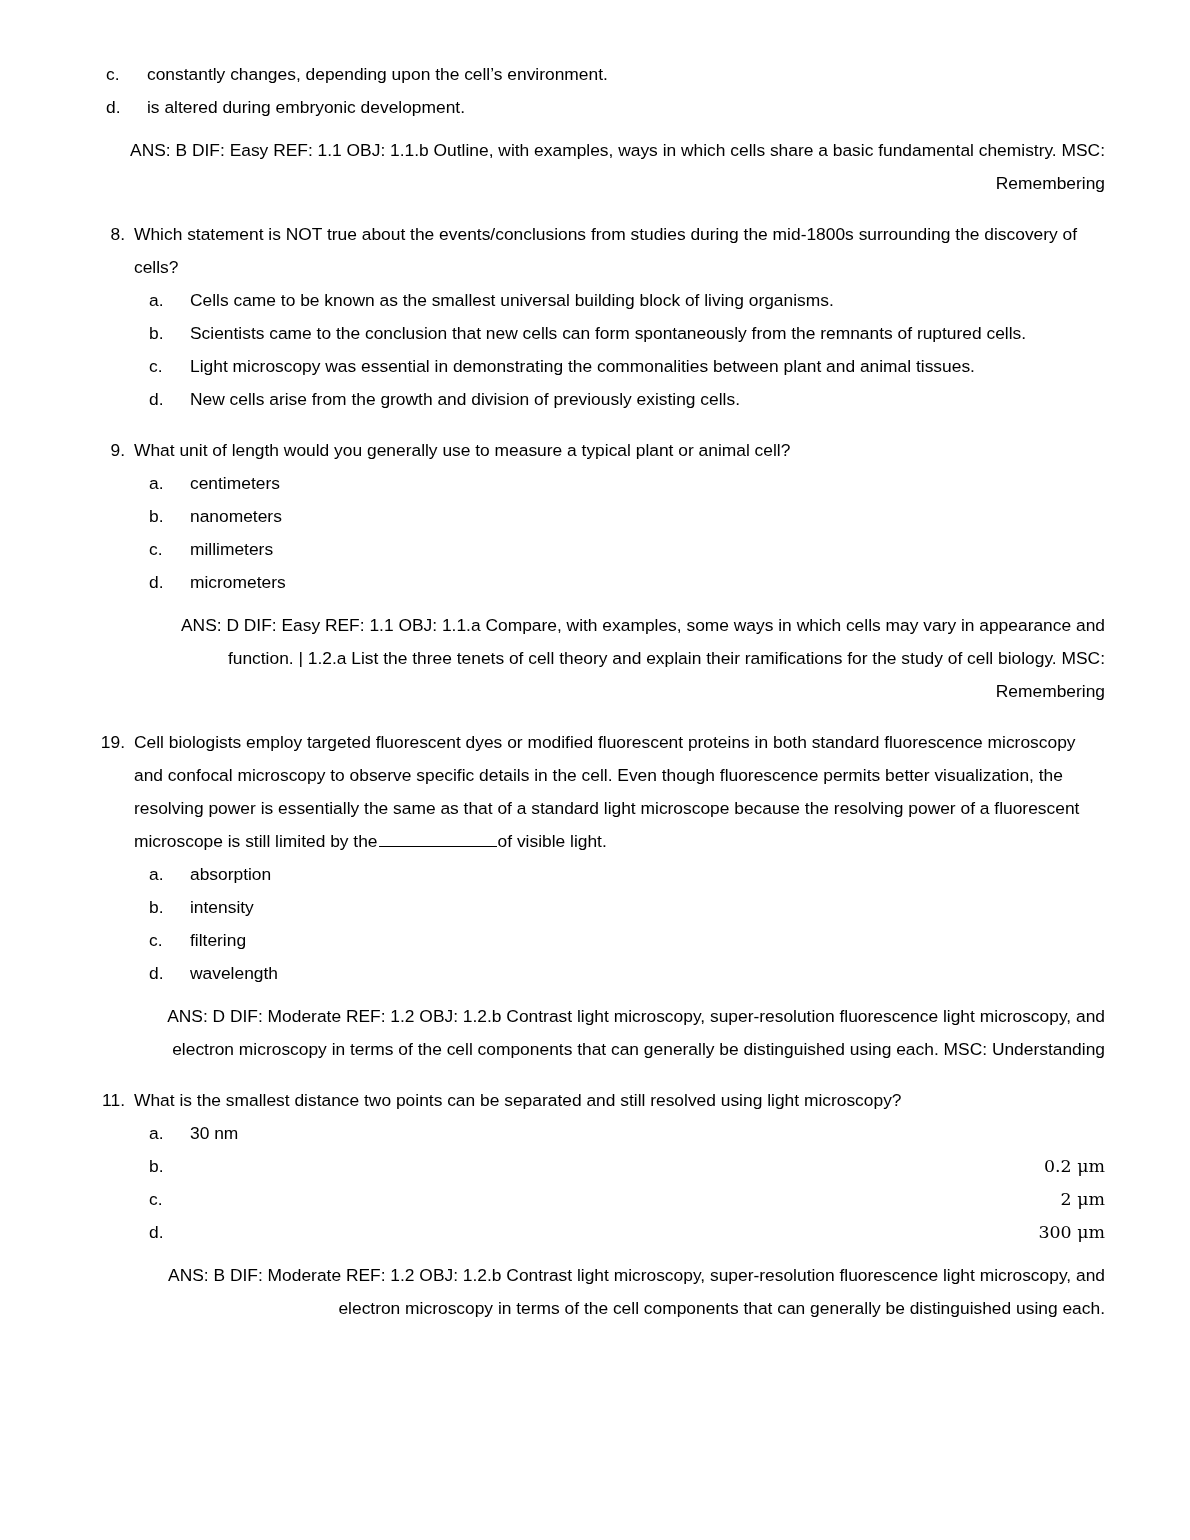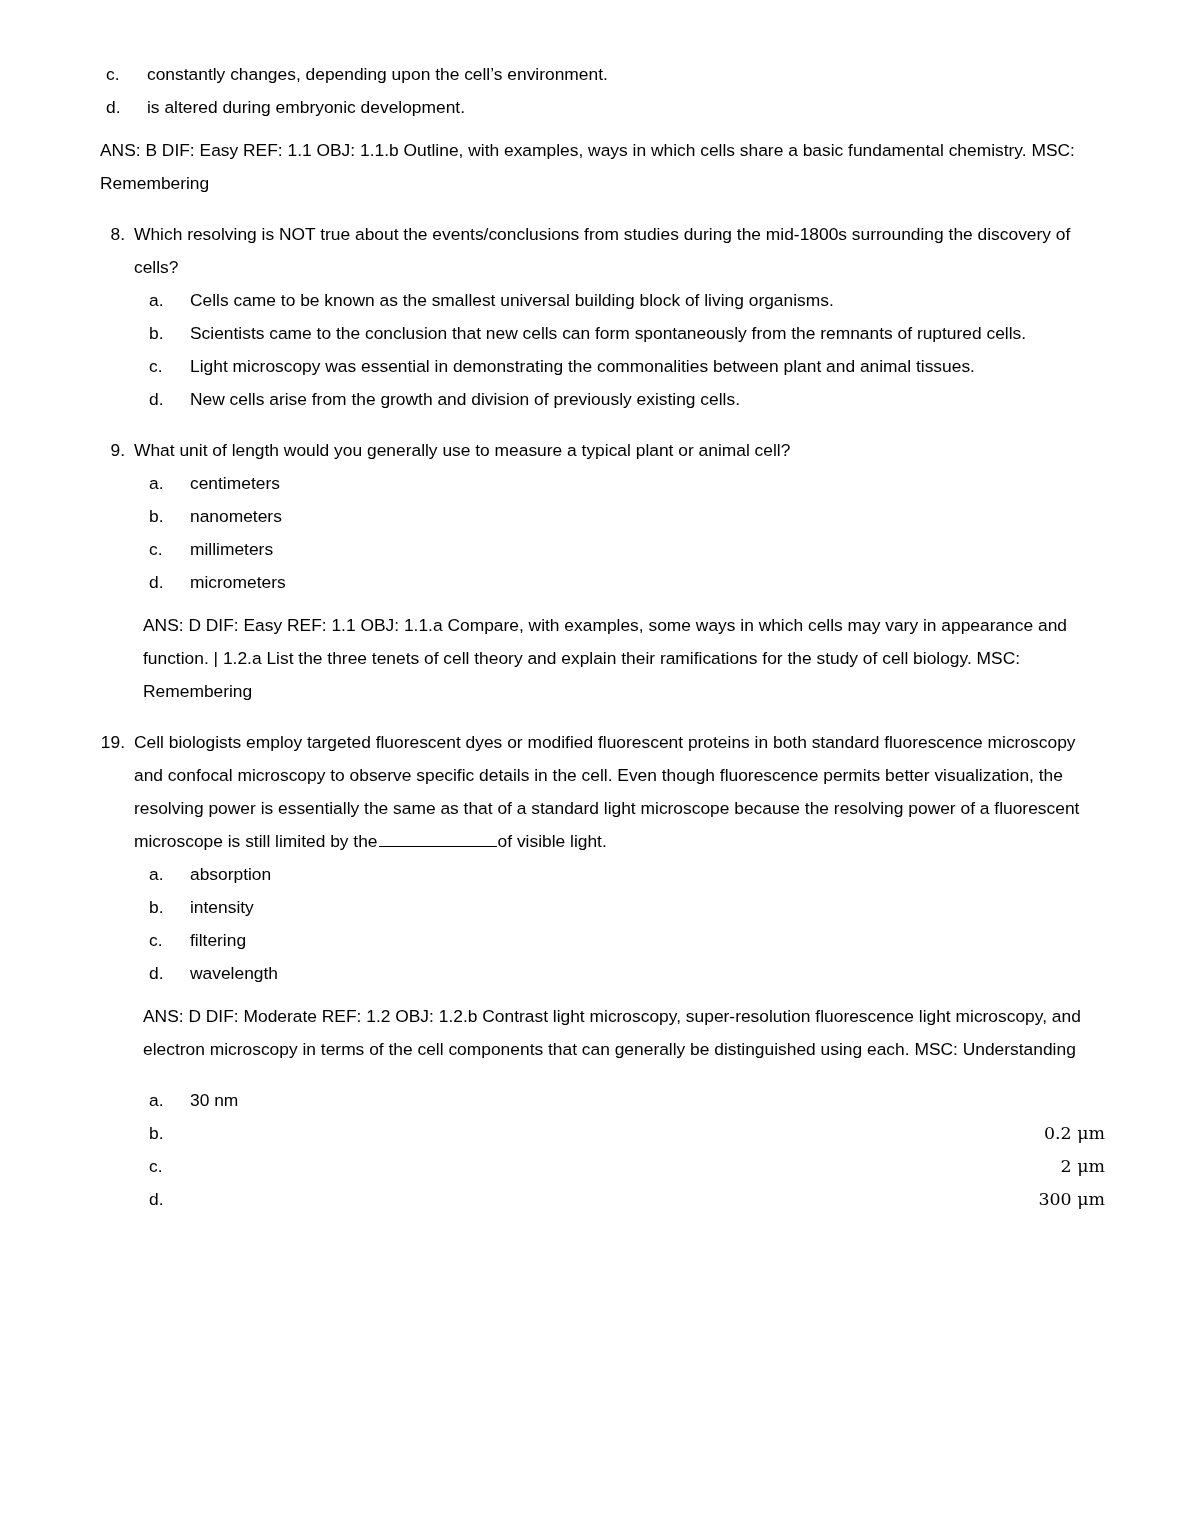--- a/index.html
+++ b/index.html
@@ -39,21 +39,21 @@
   }
   .choice-text {
     flex: 1 1 auto;
     margin-left: 20px;
   }
   .ans-para {
     font-size: 17.4px;
     line-height: 33px;
     margin-left: 0px;
     padding-left: 0px;
-    text-align: left;
+    text-align: right;
     max-width: 1010px;
   }
   .q-block {
     margin-top: 18px;
   }
   .q-row {
     display: flex;
     align-items: baseline;
     font-size: 17.4px;
     line-height: 33px;
@@ -107,21 +107,21 @@
     </div>
   </div>
 
   <div class="ans-wrap" style="margin-left:0px; padding-left:0px;">
     <div class="ans-para" style="margin-left:0px;">ANS: B DIF: Easy REF: 1.1 OBJ: 1.1.b Outline, with examples, ways in which cells share a basic fundamental chemistry. MSC: Remembering</div>
   </div>
 
   <div class="q-block">
     <div class="q-row">
       <span class="q-num">8.</span>
-      <span class="q-text">Which resolving is NOT true about the events/conclusions from studies during the mid-1800s surrounding the discovery of cells?</span>
+      <span class="q-text">Which statement is NOT true about the events/conclusions from studies during the mid-1800s surrounding the discovery of cells?</span>
     </div>
     <div class="choices">
       <div class="choice-row">
         <span class="choice-letter">a.</span>
         <span class="choice-text">Cells came to be known as the smallest universal building block of living organisms.</span>
       </div>
       <div class="choice-row">
         <span class="choice-letter">b.</span>
         <span class="choice-text">Scientists came to the conclusion that new cells can form spontaneously from the remnants of ruptured cells.</span>
       </div>
@@ -186,33 +186,40 @@
         <span class="choice-letter">d.</span>
         <span class="choice-text">wavelength</span>
       </div>
     </div>
     <div class="ans-wrap">
       <div class="ans-para">ANS: D DIF: Moderate REF: 1.2 OBJ: 1.2.b Contrast light microscopy, super-resolution fluorescence light microscopy, and electron microscopy in terms of the cell components that can generally be distinguished using each. MSC: Understanding</div>
     </div>
   </div>
 
   <div class="q-block">
+    <div class="q-row">
+      <span class="q-num">11.</span>
+      <span class="q-text">What is the smallest distance two points can be separated and still resolved using light microscopy?</span>
+    </div>
     <div class="choices">
       <div class="choice-row">
         <span class="choice-letter">a.</span>
         <span class="choice-text">30 nm</span>
       </div>
       <div class="choice-row">
         <span class="choice-letter">b.</span>
         <span class="choice-text greek">0.2 μm</span>
       </div>
       <div class="choice-row">
         <span class="choice-letter">c.</span>
         <span class="choice-text greek">2 μm</span>
       </div>
       <div class="choice-row">
         <span class="choice-letter">d.</span>
         <span class="choice-text greek">300 μm</span>
       </div>
     </div>
+    <div class="ans-wrap">
+      <div class="ans-para">ANS: B DIF: Moderate REF: 1.2 OBJ: 1.2.b Contrast light microscopy, super-resolution fluorescence light microscopy, and electron microscopy in terms of the cell components that can generally be distinguished using each.</div>
+    </div>
   </div>
 
 </div>
 
 </body></html>

